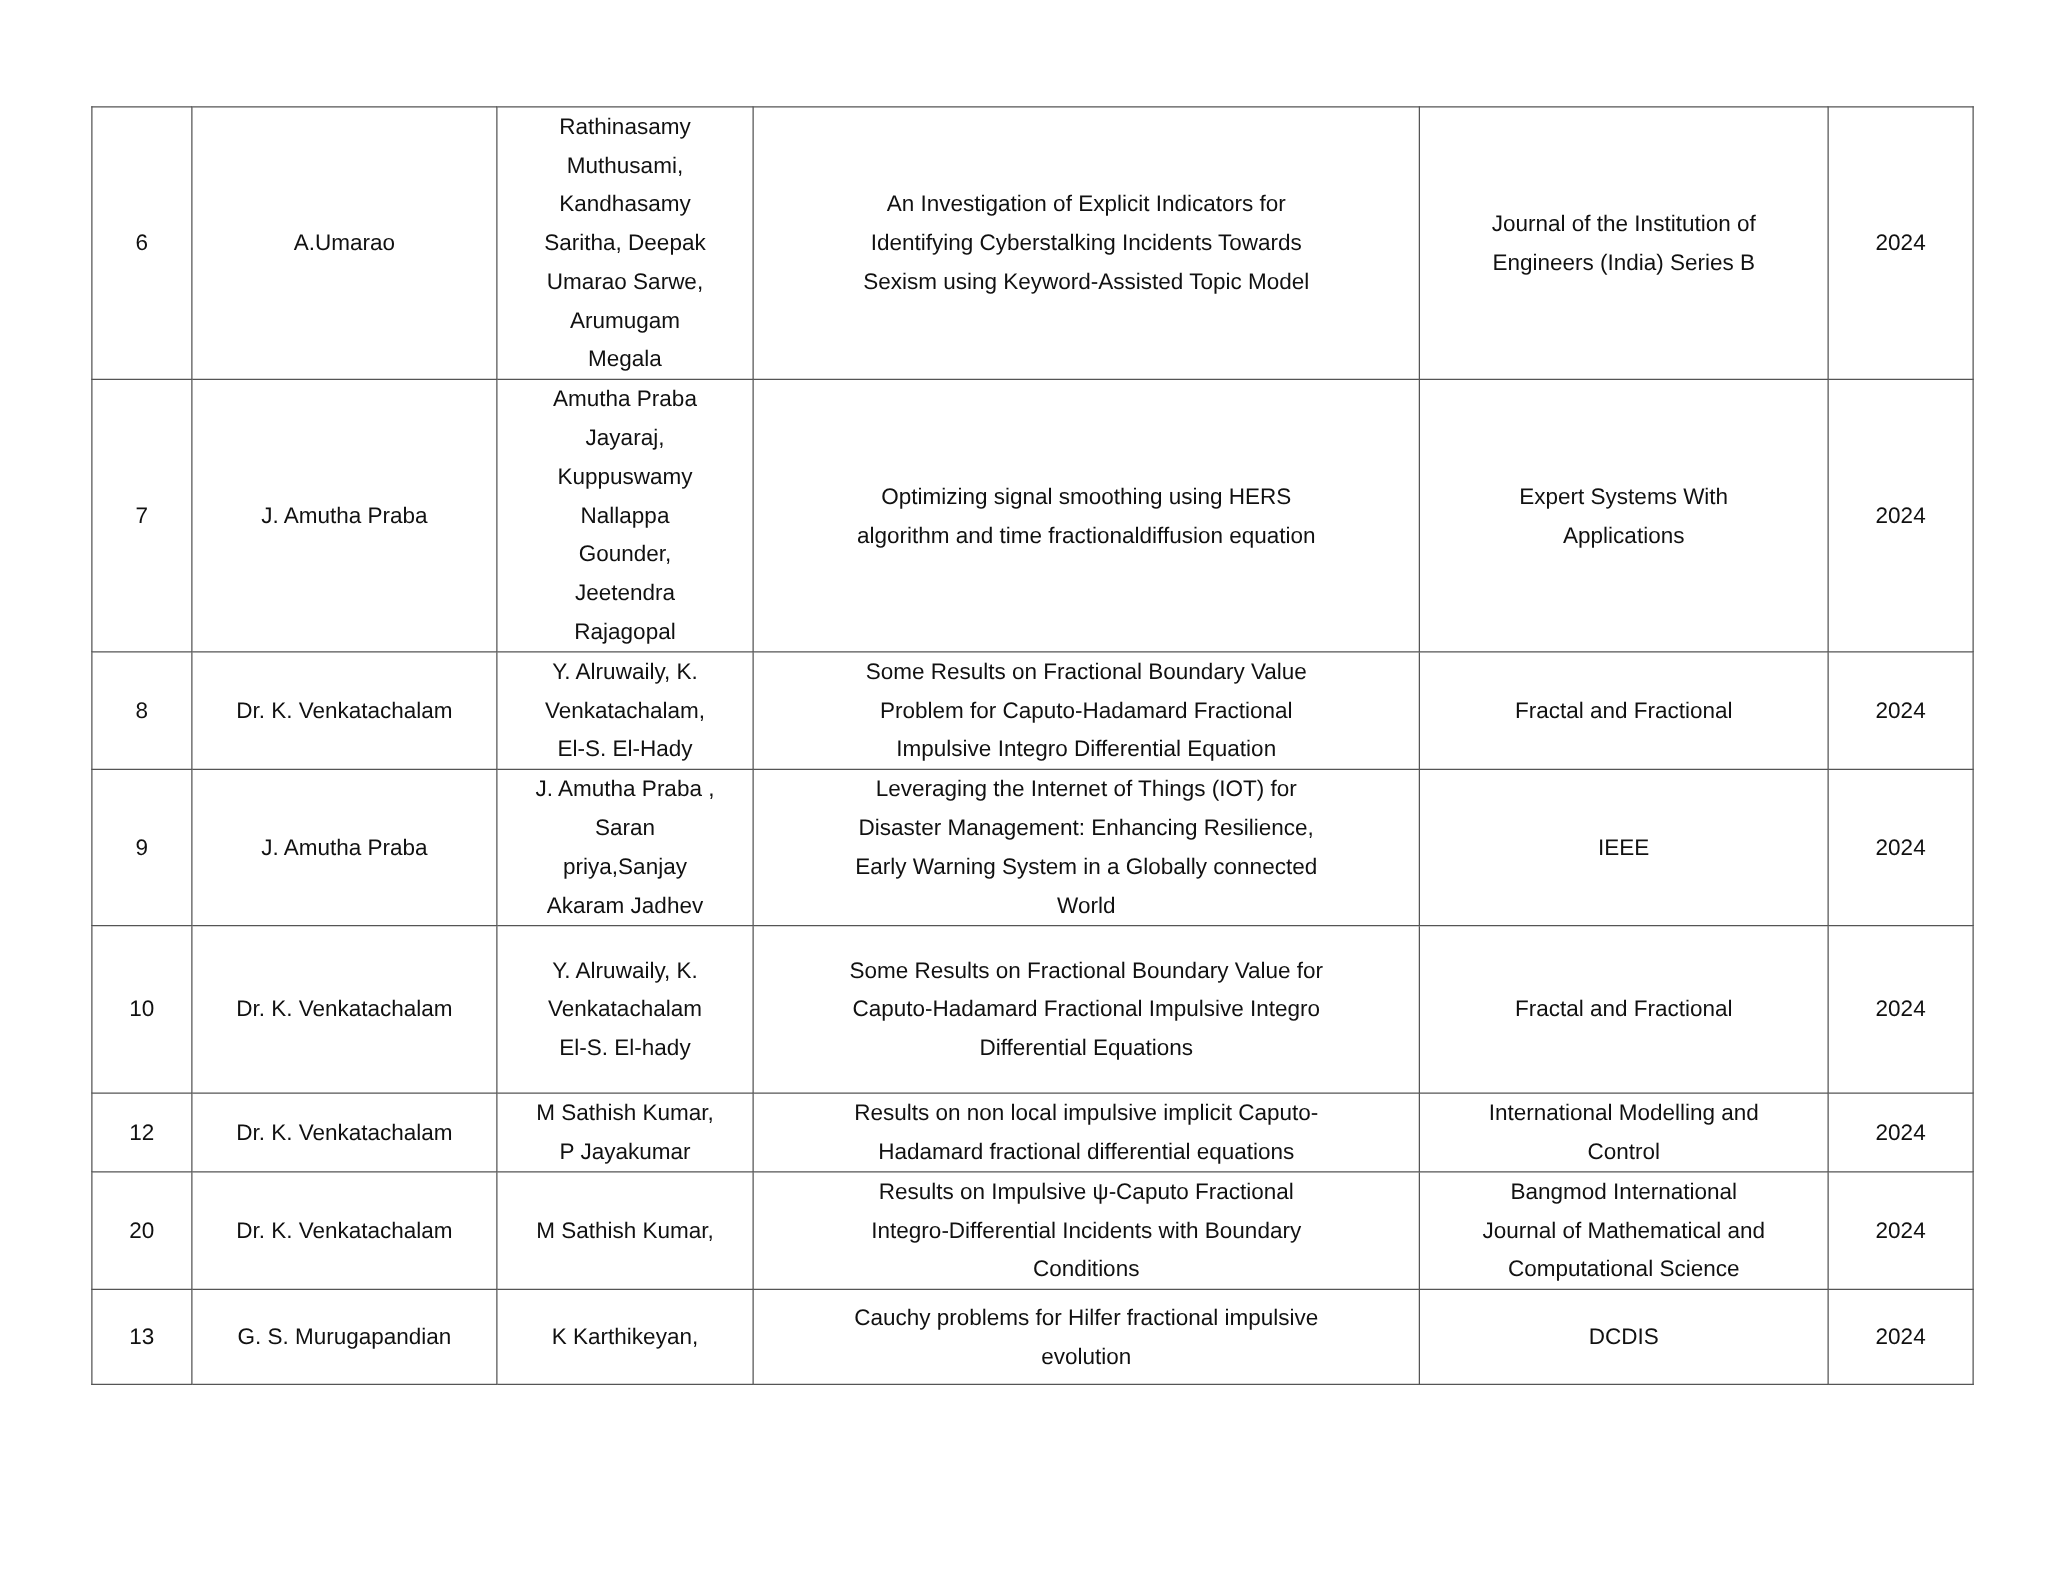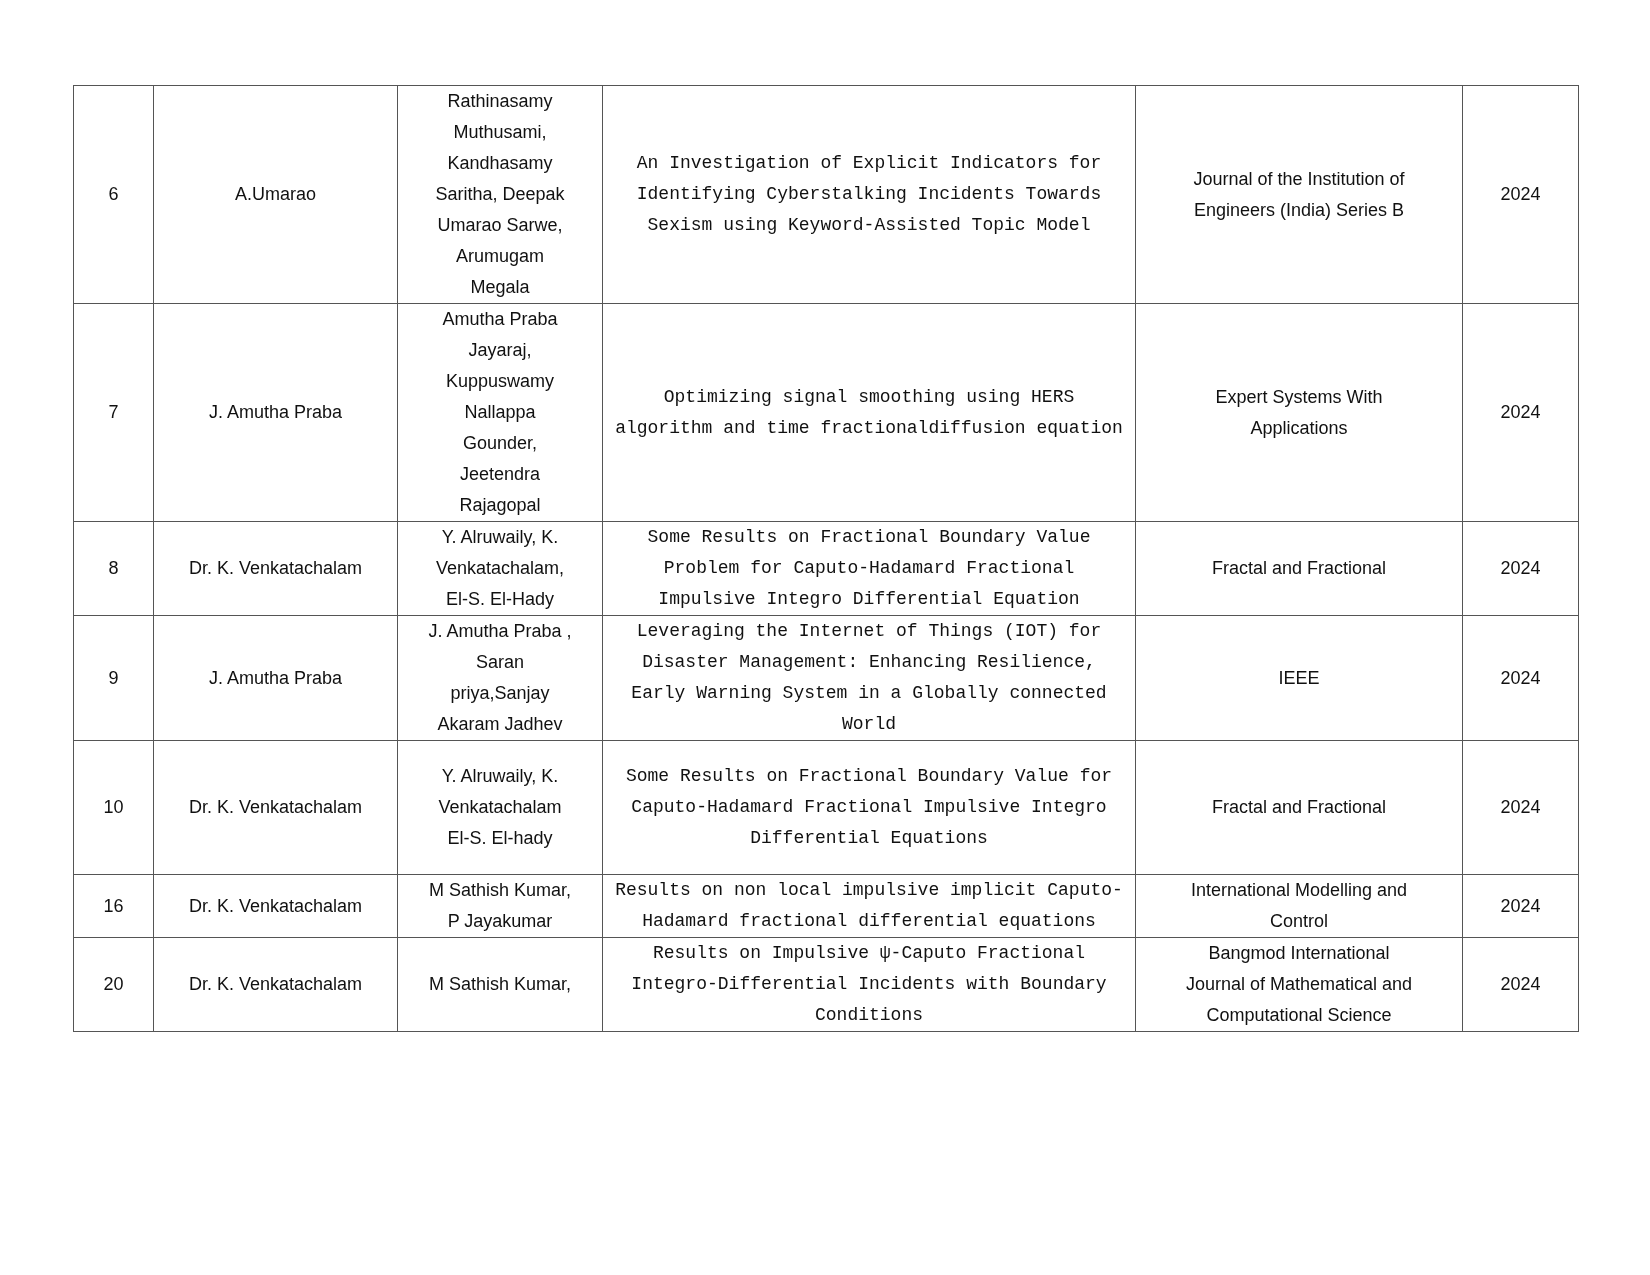--- a/index.html
+++ b/index.html
@@ -8,21 +8,21 @@
   table.pubs { position: absolute; left: 73px; top: 85px; border-collapse: collapse;
                table-layout: fixed; width: 1505px; }
   table.pubs td { border: 1.5px solid #555; text-align: center; vertical-align: middle;
                   font-size: 18px; line-height: 31px; padding: 0 6px; white-space: pre-line; }
   col.c-no { width: 80px; }
   col.c-fac { width: 244px; }
   col.c-auth { width: 205px; }
   col.c-title { width: 533px; }
   col.c-jour { width: 327px; }
   col.c-year { width: 116px; }
-  .title-cell { font-family: Liberation Mono, monospace; }
+  .title-cell { font-family: Liberation Sans, sans-serif; }
 </style>
 </head>
 <body>
 
 <table class="pubs">
   <colgroup>
     <col class="c-no">
       <col class="c-fac">
       <col class="c-auth">
       <col class="c-title">
@@ -95,21 +95,21 @@
       <td>Y. Alruwaily, K.
 Venkatachalam
 El-S. El-hady</td>
       <td class="title-cell">Some Results on Fractional Boundary Value for
 Caputo-Hadamard Fractional Impulsive Integro
 Differential Equations</td>
       <td>Fractal and Fractional</td>
       <td>2024</td>
     </tr>
     <tr style="height:62px">
-      <td>16</td>
+      <td>12</td>
       <td>Dr. K. Venkatachalam</td>
       <td>M Sathish Kumar,
 P Jayakumar</td>
       <td class="title-cell">Results on non local impulsive implicit Caputo-
 Hadamard fractional differential equations</td>
       <td>International Modelling and
 Control</td>
       <td>2024</td>
     </tr>
     <tr style="height:92px">
@@ -117,14 +117,23 @@
       <td>Dr. K. Venkatachalam</td>
       <td>M Sathish Kumar,</td>
       <td class="title-cell">Results on Impulsive ψ-Caputo Fractional
 Integro-Differential  Incidents with Boundary
 Conditions</td>
       <td>Bangmod International
 Journal of Mathematical and
 Computational Science</td>
       <td>2024</td>
     </tr>
+    <tr style="height:76px">
+      <td>13</td>
+      <td>G. S. Murugapandian</td>
+      <td>K Karthikeyan,</td>
+      <td class="title-cell">Cauchy problems for Hilfer fractional impulsive
+evolution</td>
+      <td>DCDIS</td>
+      <td>2024</td>
+    </tr>
   </tbody>
 </table>
 
 </body></html>

